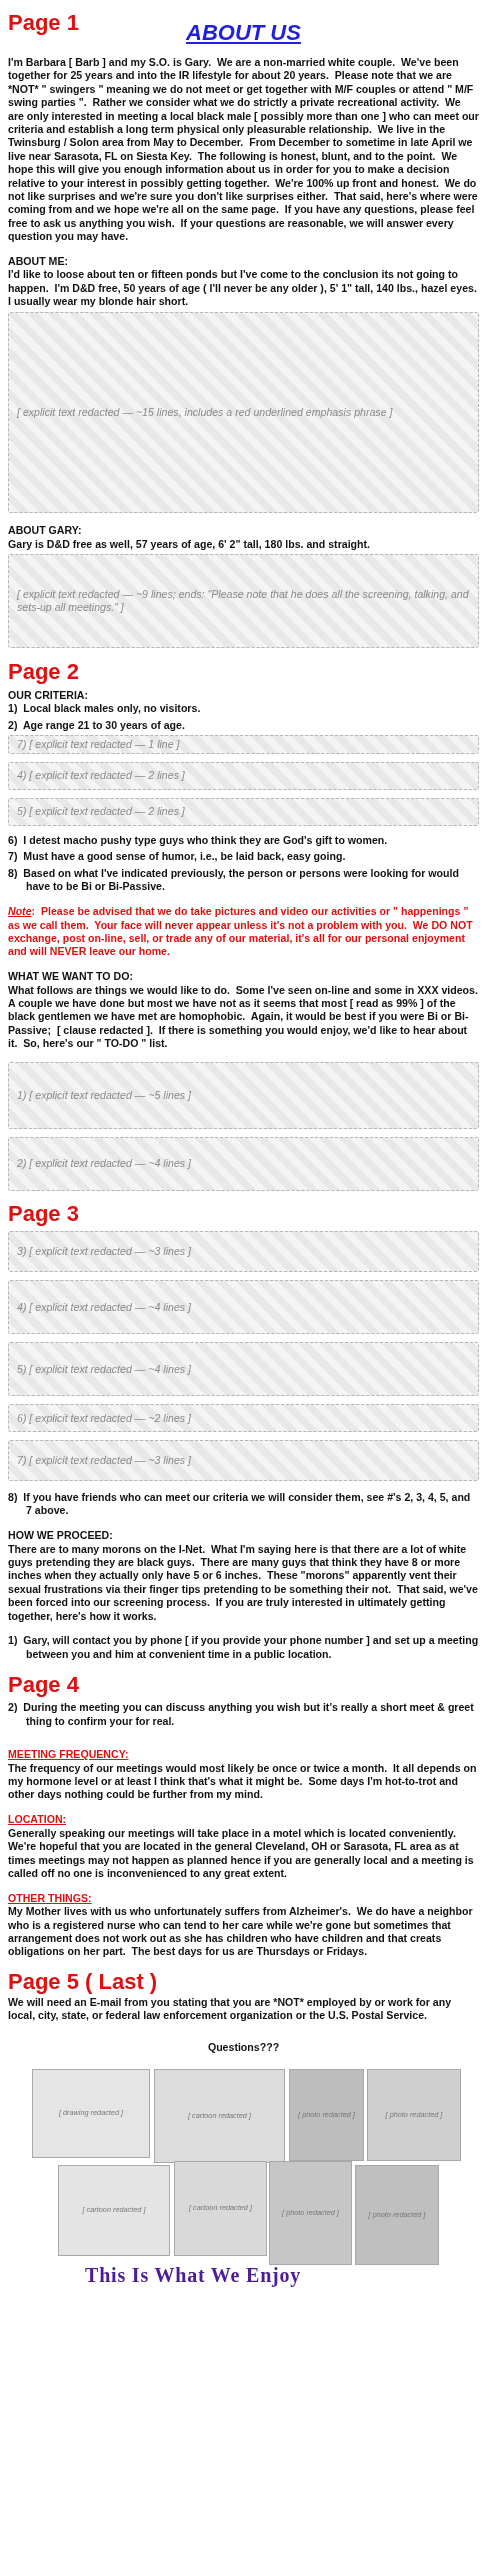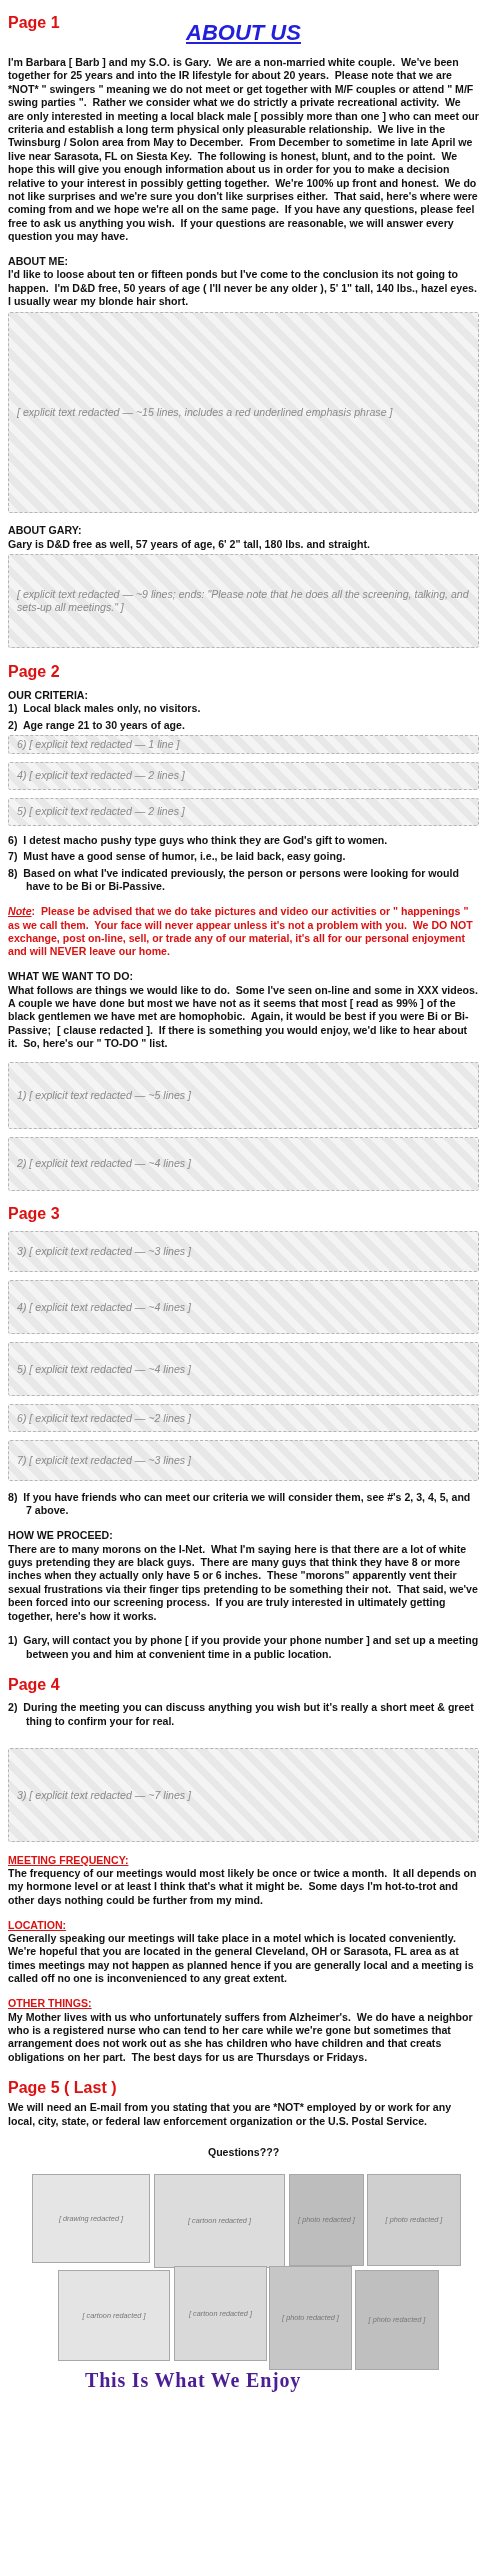--- a/index.html
+++ b/index.html
@@ -8,21 +8,21 @@
     box-sizing:border-box;
     padding:3.2px 8px 24px 8px;
     font-family:"Liberation Sans", sans-serif;
     font-weight:bold;
     color:#121212;
     font-size:10.6px;
     line-height:13.4px;
   }
   .page-header{
     color:#dd1111;
-    font-size:16px;
+    font-size:22px;
     line-height:24px;
     margin:8px 0 4.9px 0;
   }
   .doc-title{
     color:#2020dd;
     text-align:center;
     font-style:italic;
     text-decoration:underline;
     font-size:22px;
     line-height:24px;
@@ -99,21 +99,21 @@
 
   <div class="sec-heading">ABOUT GARY:</div>
   <p class="body" style="margin-bottom:3.2px;">Gary is D&amp;D free as well, 57 years of age, 6' 2" tall, 180 lbs. and straight.</p>
   <div class="redact" style="min-height:94px;">[ explicit text redacted — ~9 lines; ends: "Please note that he does all the screening, talking, and sets-up all meetings." ]</div>
 
   <div class="page-header">Page 2</div>
   <div class="sec-heading">OUR CRITERIA:</div>
   <div class="list">
     <div class="list-item">1)  Local black males only, no visitors.</div>
     <div class="list-item">2)  Age range 21 to 30 years of age.</div>
-    <div class="redact inline-item" style="min-height:16px;">6)  [ explicit text redacted — 1 line ]</div>
+    <div class="redact inline-item" style="min-height:16px;">7)  [ explicit text redacted — 1 line ]</div>
     <div class="redact inline-item" style="min-height:28px;">4)  [ explicit text redacted — 2 lines ]</div>
     <div class="redact inline-item list-gap" style="min-height:28px;">5)  [ explicit text redacted — 2 lines ]</div>
     <div class="list-item">6)  I detest macho pushy type guys who think they are God's gift to women.</div>
     <div class="list-item">7)  Must have a good sense of humor, i.e., be laid back, easy going.</div>
     <div class="list-item">8)  Based on what I've indicated previously, the person or persons were looking for would have to be Bi or Bi-Passive.</div>
   </div>
 
   <p class="body red"><span class="note-label">Note</span><span>:  Please be advised that we do take pictures and video our activities or " happenings " as we call them.  Your face will never appear unless it's not a problem with you.  We DO NOT exchange, post on-line, sell, or trade any of our material, it's all for our personal enjoyment and will NEVER leave our home.</span></p>
 
   <div class="sec-heading">WHAT WE WANT TO DO:</div>
@@ -135,21 +135,20 @@
 
   <div class="sec-heading">HOW WE PROCEED:</div>
   <p class="body">There are to many morons on the I-Net.  What I'm saying here is that there are a lot of white guys pretending they are black guys.  There are many guys that think they have 8 or more inches when they actually only have 5 or 6 inches.  These "morons" apparently vent their sexual frustrations via their finger tips pretending to be something their not.  That said, we've been forced into our screening process.  If you are truly interested in ultimately getting together, here's how it works.</p>
   <div class="list">
     <div class="list-item">1)  Gary, will contact you by phone [ if you provide your phone number ] and set up a meeting between you and him at convenient time in a public location.</div>
   </div>
 
   <div class="page-header">Page 4</div>
   <div class="list">
     <div class="list-item" style="margin-bottom:20px;">2)  During the meeting you can discuss anything you wish but it's really a short meet &amp; greet thing to confirm your for real.</div>
-    <div class="redact inline-item" style="min-height:94px;">3)  [ explicit text redacted — ~7 lines ]</div>
   </div>
 
   <div class="sec-heading red-underline">MEETING FREQUENCY:</div>
   <p class="body">The frequency of our meetings would most likely be once or twice a month.  It all depends on my hormone level or at least I think that's what it might be.  Some days I'm hot-to-trot and other days nothing could be further from my mind.</p>
 
   <div class="sec-heading red-underline">LOCATION:</div>
   <p class="body">Generally speaking our meetings will take place in a motel which is located conveniently.  We're hopeful that you are located in the general Cleveland, OH or Sarasota, FL area as at times meetings may not happen as planned hence if you are generally local and a meeting is called off no one is inconvenienced to any great extent.</p>
 
   <div class="sec-heading red-underline">OTHER THINGS:</div>
   <p class="body">My Mother lives with us who unfortunately suffers from Alzheimer's.  We do have a neighbor who is a registered nurse who can tend to her care while we're gone but sometimes that arrangement does not work out as she has children who have children and that creats obligations on her part.  The best days for us are Thursdays or Fridays.</p>

